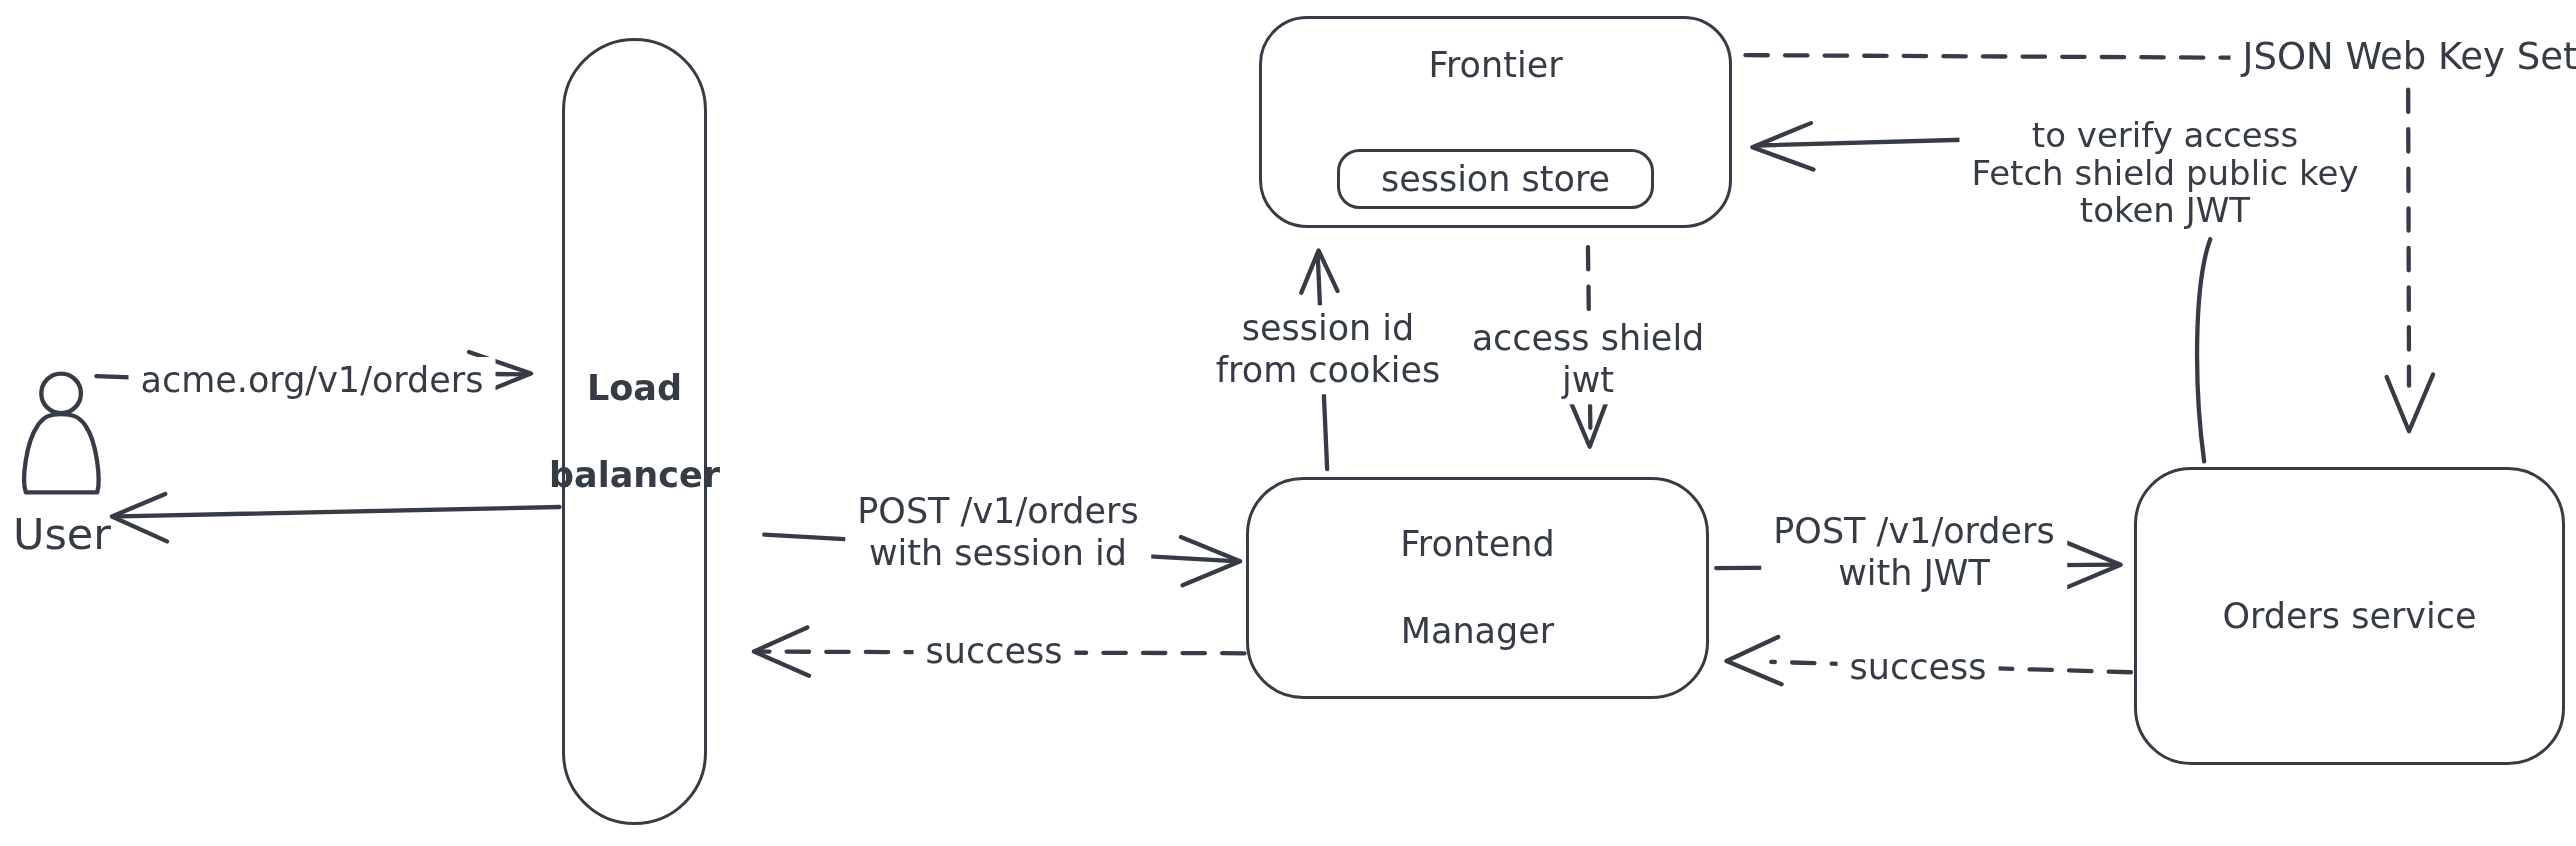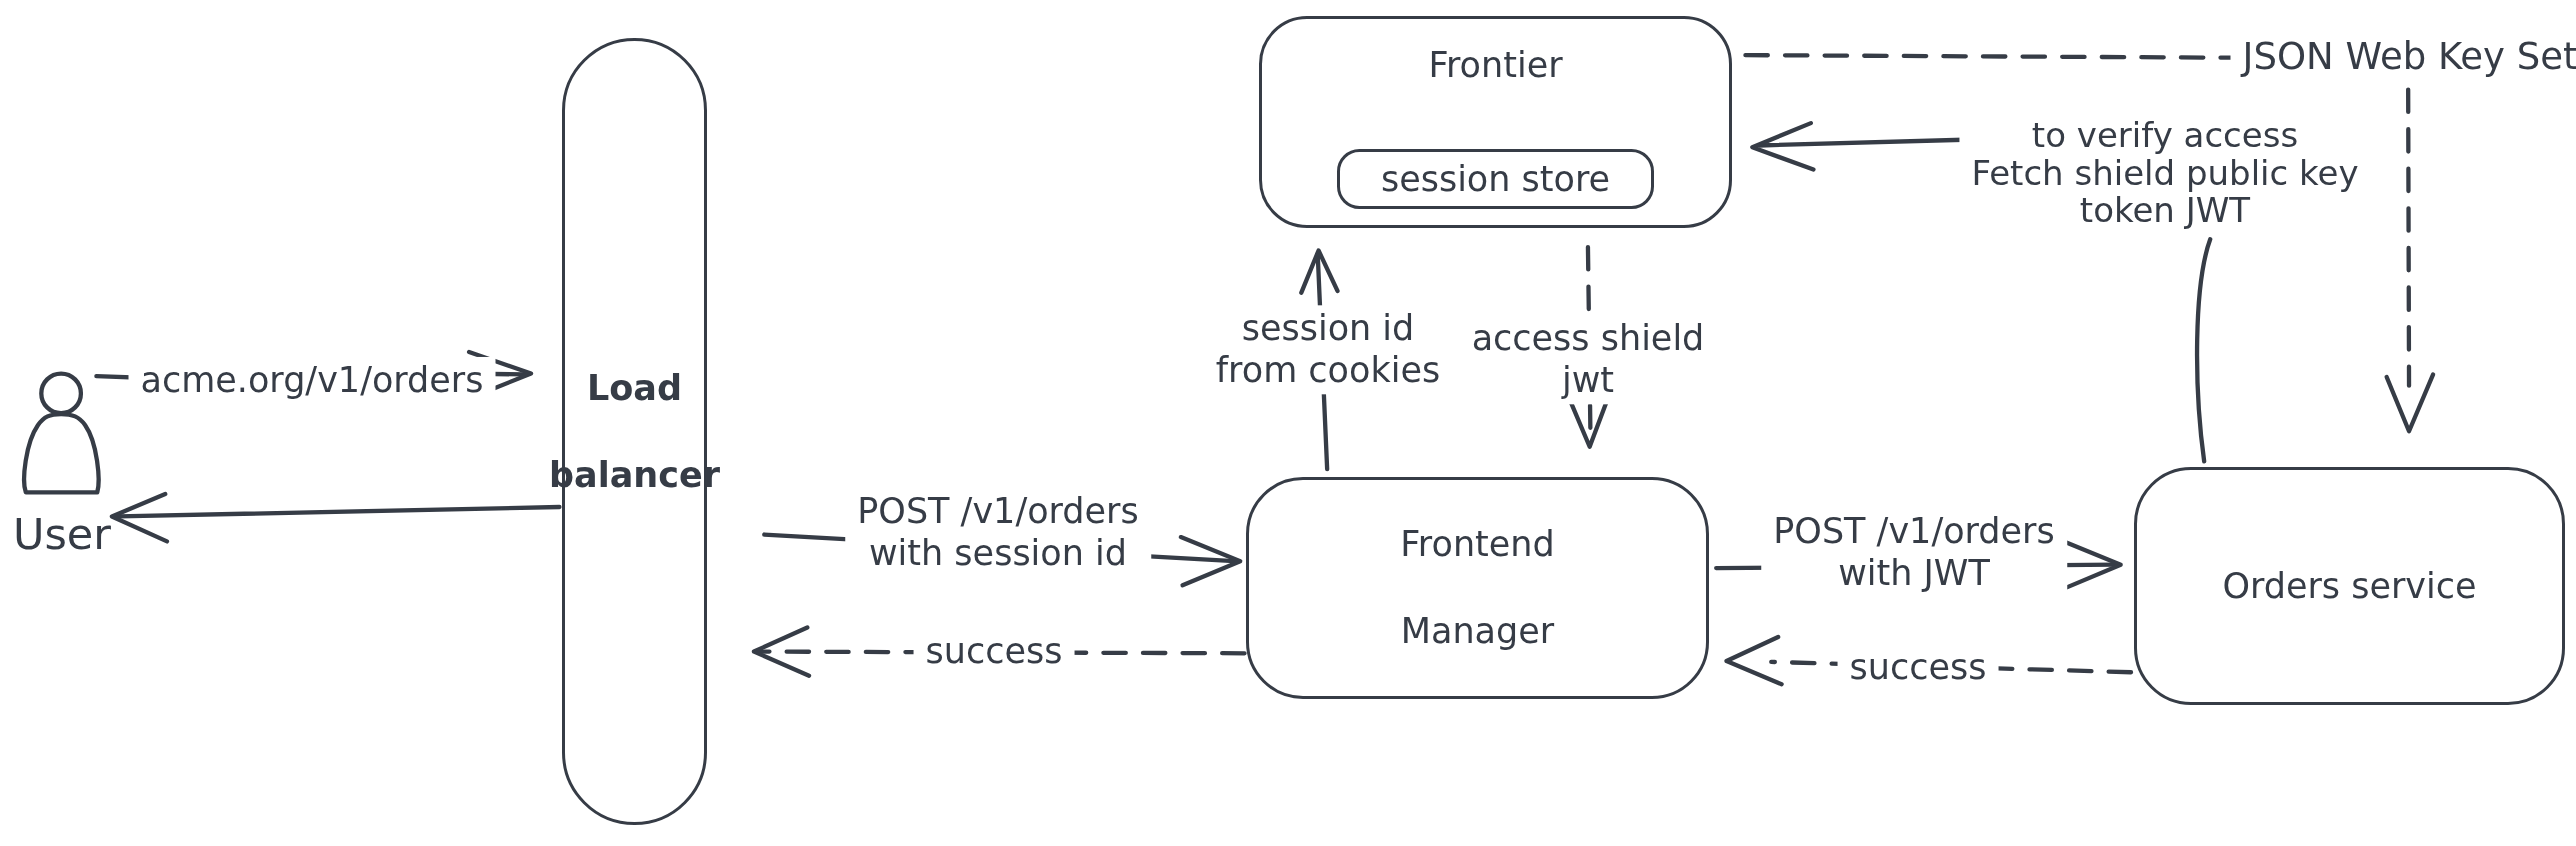--- a/index.html
+++ b/index.html
@@ -112,21 +112,21 @@
     <div class="node" style="position:relative;left:auto;top:auto;width:317px;height:60px;border-radius:22.4px;margin-bottom:15.5px;margin-top:8px;">
       <span class="node-label">session store</span>
     </div>
   </div>
 
   <div class="node" style="left:1246px;top:477px;width:463px;height:222px;border-radius:57px;align-items:center;">
     <span class="node-label">Frontend</span>
     <span class="node-label">Manager</span>
   </div>
 
-  <div class="node" style="left:2134px;top:467px;width:431px;height:238px;border-radius:57px;">
+  <div class="node" style="left:2134px;top:467px;width:431px;height:298px;border-radius:57px;">
     <span class="node-label">Orders service</span>
   </div>
 
   <div class="lbl" style="left:62px;top:535px;font-size:43px;background:transparent;">User</div>
 
   <div class="lbl" style="left:312px;top:381px;">
     <span class="ln">acme.org/v1/orders</span>
   </div>
 
   <div class="lbl" style="left:998px;top:533px;">

